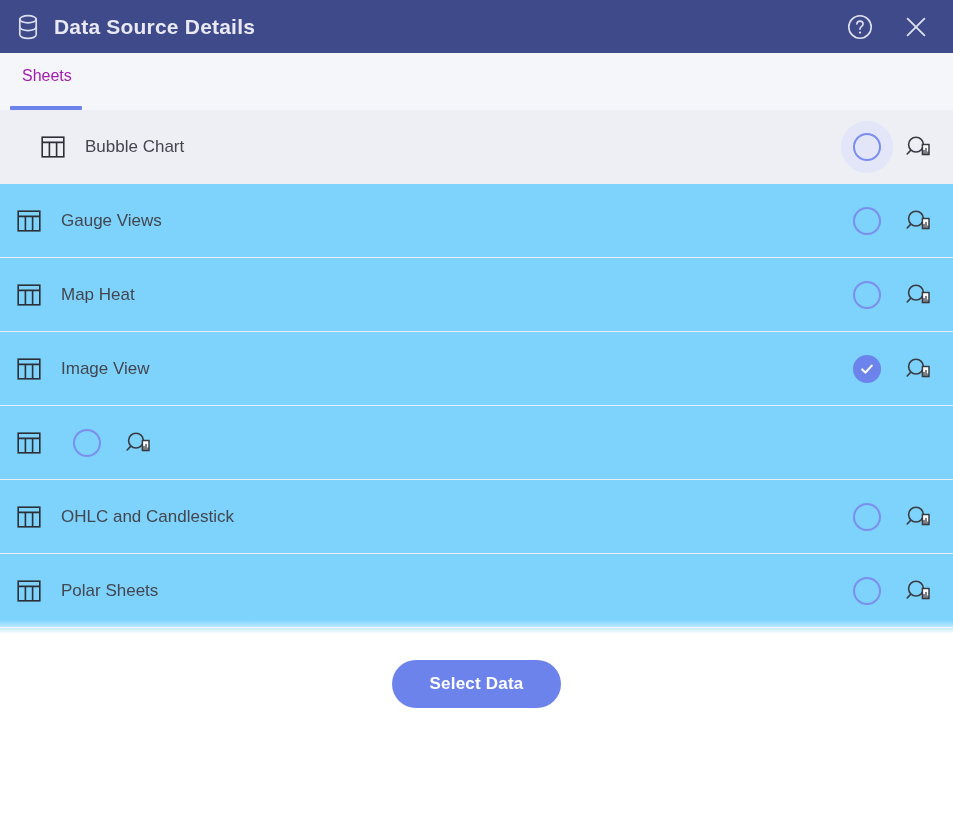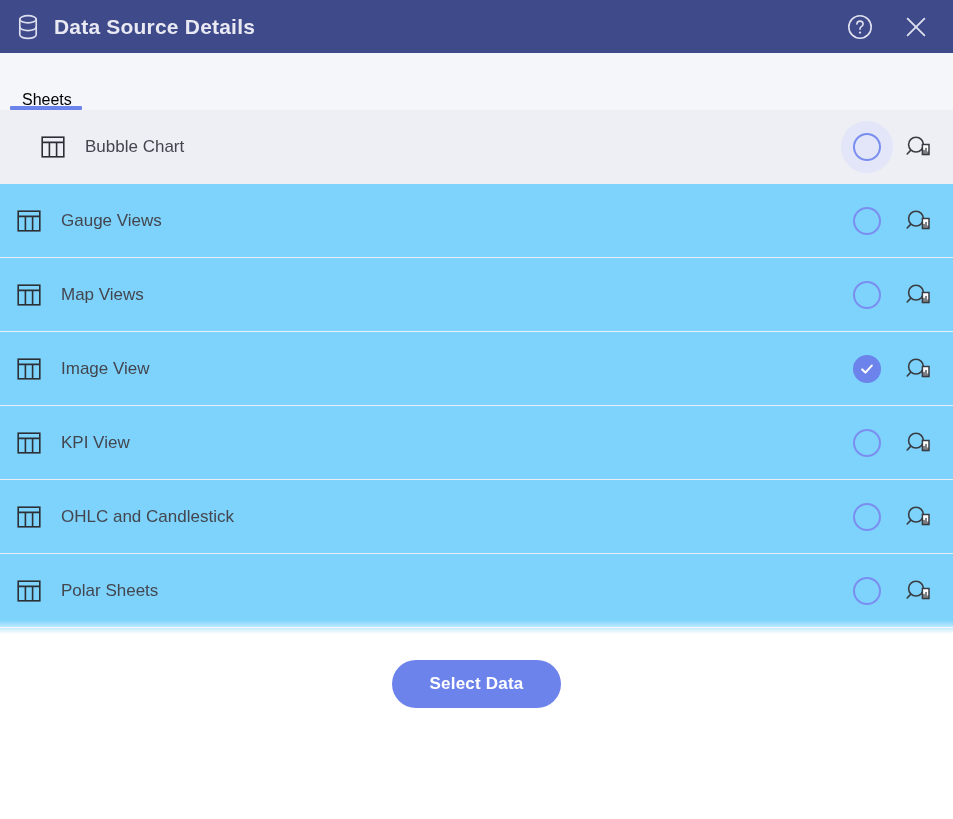--- a/index.html
+++ b/index.html
@@ -71,23 +71,23 @@
     height: 57px;
     flex: 0 0 57px;
     background: #f5f6fa;
     display: flex;
     align-items: flex-end;
     padding-left: 10px;
     position: relative;
   }
   .tab {
     position: relative;
-    padding: 0 10px 2px 12px;
+    padding: 0 10px 26px 12px;
     font-size: 16px;
-    color: #000000;
+    color: #a21caf;
     cursor: pointer;
     background: none;
     border: none;
     font-family: inherit;
     line-height: 1;
   }
   .tab.active::after {
     content: "";
     position: absolute;
     left: 0;
@@ -297,21 +297,21 @@
               </svg>
             </span>
           </button>
         </div>
       </div>
       <div class="sheet-row">
         <span class="row-table-icon"><svg width="26" height="26" viewBox="0 0 26 26" fill="none" xmlns="http://www.w3.org/2000/svg">
             <rect x="2.2" y="3.2" width="21.6" height="19.6" stroke="#2d2f36" stroke-width="1.6"></rect>
             <path d="M2.2 8.4h21.6M9.4 8.4v14.4M16.6 8.4v14.4" stroke="#2d2f36" stroke-width="1.6"></path>
           </svg></span>
-        <span class="row-label">Map Views</span>
+        <span class="row-label">Map Heat</span>
         <div class="row-actions">
           <div class="radio">
             <span class="ring"></span>
           </div>
           <button class="preview-btn">
             <span>
               <svg width="30" height="28" viewBox="0 0 30 28" fill="none" xmlns="http://www.w3.org/2000/svg">
                 <circle cx="13" cy="11.6" r="7.4" stroke="#3a3c44" stroke-width="1.6"></circle>
                 <path d="M7.6 17.4l-3.4 3.6" stroke="#3a3c44" stroke-width="1.6" stroke-linecap="round"></path>
                 <path d="M19.4 21.6V11.4h6.6v10.2z" stroke="#3a3c44" stroke-width="1.5" fill="#fff"></path>
@@ -345,21 +345,20 @@
               </svg>
             </span>
           </button>
         </div>
       </div>
       <div class="sheet-row">
         <span class="row-table-icon"><svg width="26" height="26" viewBox="0 0 26 26" fill="none" xmlns="http://www.w3.org/2000/svg">
             <rect x="2.2" y="3.2" width="21.6" height="19.6" stroke="#2d2f36" stroke-width="1.6"></rect>
             <path d="M2.2 8.4h21.6M9.4 8.4v14.4M16.6 8.4v14.4" stroke="#2d2f36" stroke-width="1.6"></path>
           </svg></span>
-        <span class="row-label">KPI View</span>
         <div class="row-actions">
           <div class="radio">
             <span class="ring"></span>
           </div>
           <button class="preview-btn">
             <span>
               <svg width="30" height="28" viewBox="0 0 30 28" fill="none" xmlns="http://www.w3.org/2000/svg">
                 <circle cx="13" cy="11.6" r="7.4" stroke="#3a3c44" stroke-width="1.6"></circle>
                 <path d="M7.6 17.4l-3.4 3.6" stroke="#3a3c44" stroke-width="1.6" stroke-linecap="round"></path>
                 <path d="M19.4 21.6V11.4h6.6v10.2z" stroke="#3a3c44" stroke-width="1.5" fill="#fff"></path>

